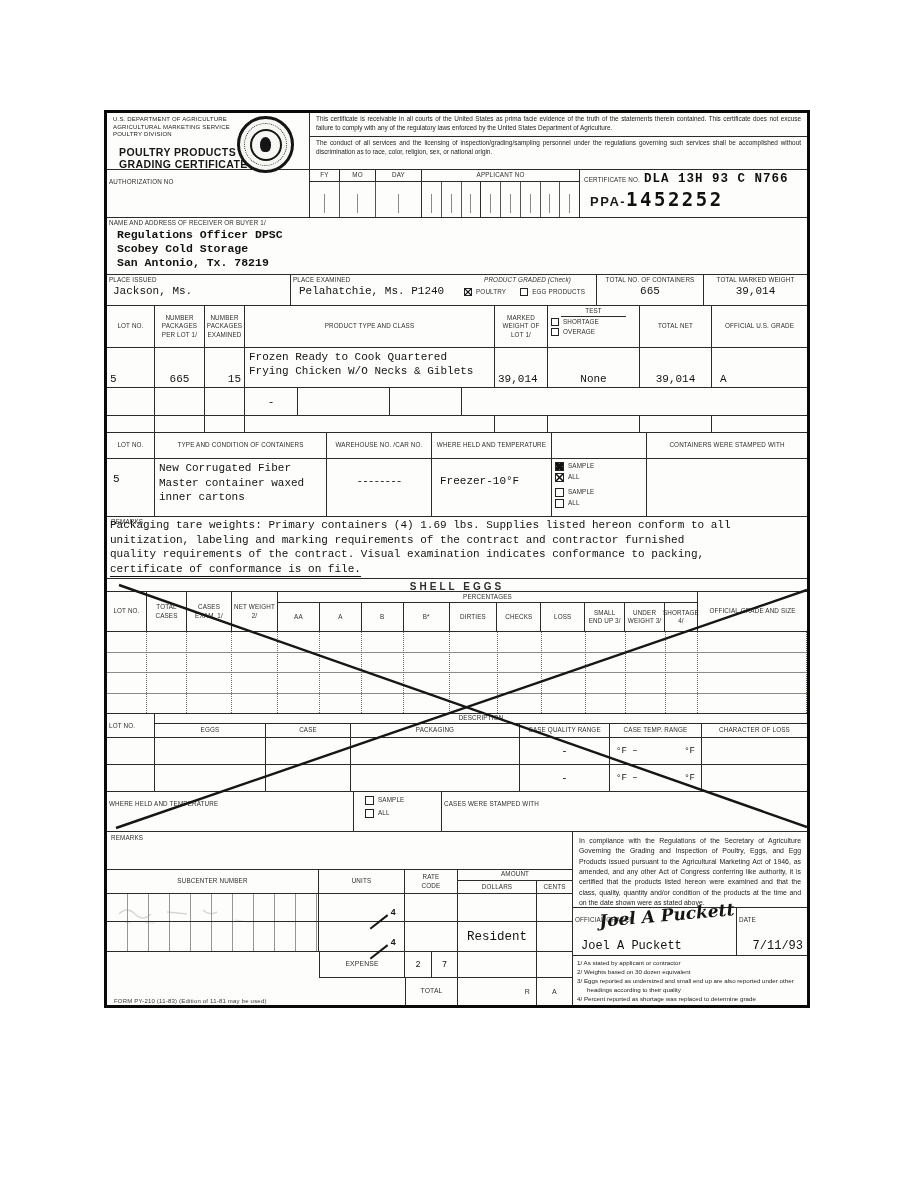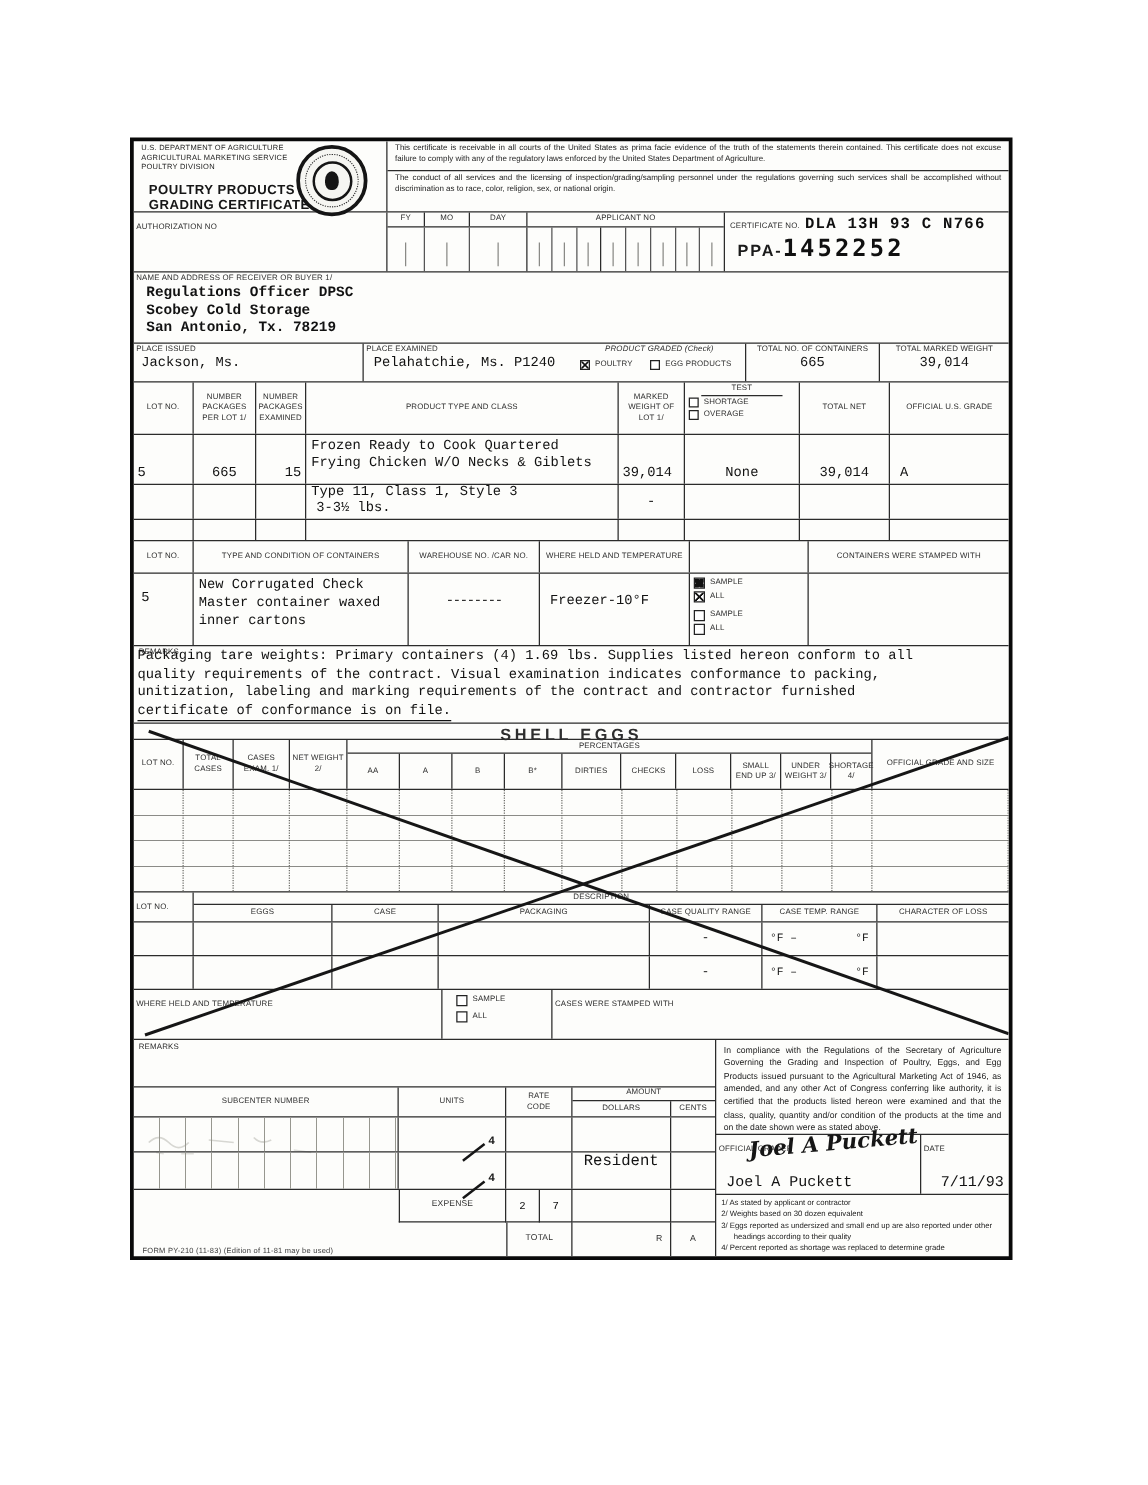--- a/index.html
+++ b/index.html
@@ -217,24 +217,20 @@
       </div>
       <div class="c pc5 type bend">39,014</div>
       <div class="c pc6 type bend" style="justify-content:center">None</div>
       <div class="c pc7 type bend" style="justify-content:center">39,014</div>
       <div class="c pc8 last type bend" style="padding-left:8px">A</div>
     </div>
     <div class="r" style="height:28px">
       <div class="c pc1"></div>
         <div class="c pc2"></div>
         <div class="c pc3"></div>
-      <div class="c pc4 type" style="padding:0 0 0 4px; line-height:13px">
-        <div>Type 11, Class 1, Style 3</div>
-        <div style="padding-left:4px">3-3½ lbs.</div>
-      </div>
       <div class="c pc5 type vctr">-</div>
       <div class="c pc6"></div>
         <div class="c pc7"></div>
         <div class="c pc8 last"></div>
     </div>
     <div class="r noline" style="height:16px">
       <div class="c pc1"></div>
         <div class="c pc2"></div>
         <div class="c pc3"></div>
         <div class="c pc4"></div>
@@ -250,21 +246,21 @@
     <div class="c cc2 lbl ctr">TYPE AND CONDITION OF CONTAINERS</div>
     <div class="c cc3 lbl ctr">WAREHOUSE NO. /CAR NO.</div>
     <div class="c cc4 lbl ctr">WHERE HELD AND TEMPERATURE</div>
     <div class="c cc5"></div>
     <div class="c cc6 last lbl ctr">CONTAINERS WERE STAMPED WITH</div>
   </div>
 
   <div class="r" style="height:58px">
     <div class="c cc1 type" style="padding:14px 0 0 6px">5</div>
     <div class="c cc2 type" style="padding:2px 0 0 4px; line-height:14.5px">
-      <div>New Corrugated Check</div>
+      <div>New Corrugated Fiber</div>
       <div>Master container waxed</div>
       <div>inner cartons</div>
     </div>
     <div class="c cc3 type" style="padding:16px 0 0 0; text-align:center; letter-spacing:-1px">--------</div>
     <div class="c cc4 type" style="padding:16px 0 0 8px">Freezer-10°F</div>
     <div class="c cc5" style="padding-top:2px">
       <div class="cbline">
           <span class="cb heavy"></span>
           <span class="lbl">SAMPLE</span>
         </div>
@@ -281,29 +277,29 @@
           <span class="lbl">ALL</span>
         </div>
     </div>
   </div>
 
   <div class="r" style="height:62px">
     <div class="c last" style="flex:1">
       <span class="lbl" style="position:absolute; top:0; left:2px; z-index:0">REMARKS</span>
       <div class="type" style="position:relative; z-index:1; padding:1px 0 0 3px; line-height:14.6px">
         <div>Packaging tare weights: Primary containers (4) 1.69 lbs.  Supplies listed hereon conform to all</div>
+        <div>unitization, labeling and marking requirements of the contract and contractor furnished</div>
         <div>quality requirements of the contract.  Visual examination indicates conformance to packing,</div>
-        <div>unitization, labeling and marking requirements of the contract and contractor furnished</div>
         <div><span class="underln">certificate of conformance is on file.</span></div>
       </div>
     </div>
   </div>
 
   <div class="r" style="height:13px">
-    <div class="c last lbl" style="flex:1; text-align:center; font-size:13px; font-weight:bold; letter-spacing:3px">SHELL EGGS</div>
+    <div class="c last lbl" style="flex:1; text-align:center; font-size:10px; font-weight:bold; letter-spacing:3px">SHELL EGGS</div>
   </div>
 
   <div class="r" style="height:40px">
     <div class="c sc1 lbl ctr">LOT NO.</div>
     <div class="c sc2 lbl ctr">TOTAL CASES</div>
     <div class="c sc3 lbl ctr">CASES EXAM. 1/</div>
     <div class="c sc4 lbl ctr">NET WEIGHT 2/</div>
     <div class="c" style="width:420px; display:flex; flex-direction:column">
       <div class="lbl" style="text-align:center; border-bottom:1px solid #2b2b2b; height:11px">PERCENTAGES</div>
       <div style="flex:1; display:flex">
@@ -432,21 +428,21 @@
           <div class="c fc3"></div>
           <div class="c fc4" style="width:79px"></div>
           <div style="width:35px"></div>
         </div>
         <div style="display:flex; height:30px; border-bottom:1px solid #2b2b2b">
           <div class="c fc1 dotcells"></div>
           <div class="c fc2">
               <span class="unitmark">4</span>
             </div>
           <div class="c fc3"></div>
-          <div class="c" style="width:79px; display:flex; justify-content:center">
+          <div class="c" style="width:79px; display:flex; align-items:center; justify-content:center">
               <span class="type" style="font-size:12.5px">Resident</span>
             </div>
           <div style="width:35px"></div>
         </div>
         <div style="display:flex; height:26px">
           <div style="width:212px"></div>
           <div class="c lbl ctr" style="width:86px; border-left:1px solid #2b2b2b; border-bottom:1px solid #2b2b2b; font-size:6.8px">EXPENSE</div>
           <div class="c vctr" style="width:27px; border-bottom:1px solid #2b2b2b">
               <span class="type" style="font-size:8.5px">2</span>
             </div>

